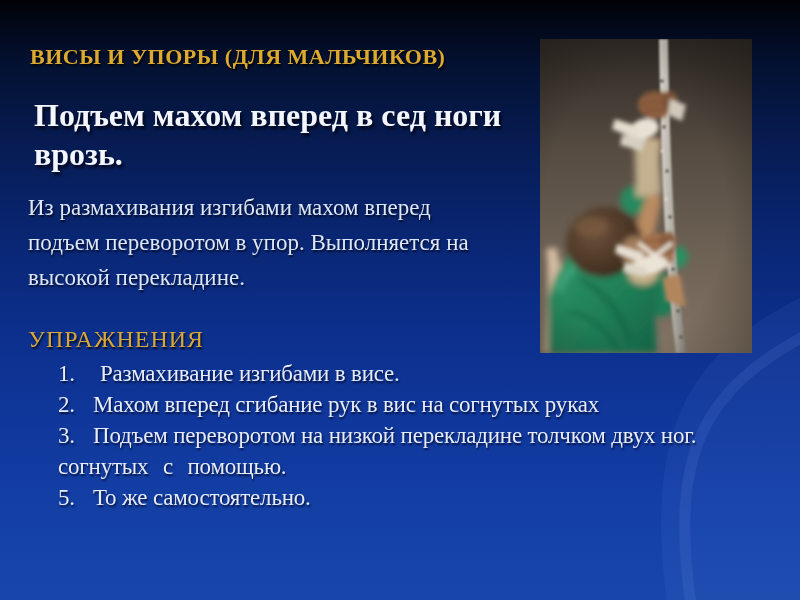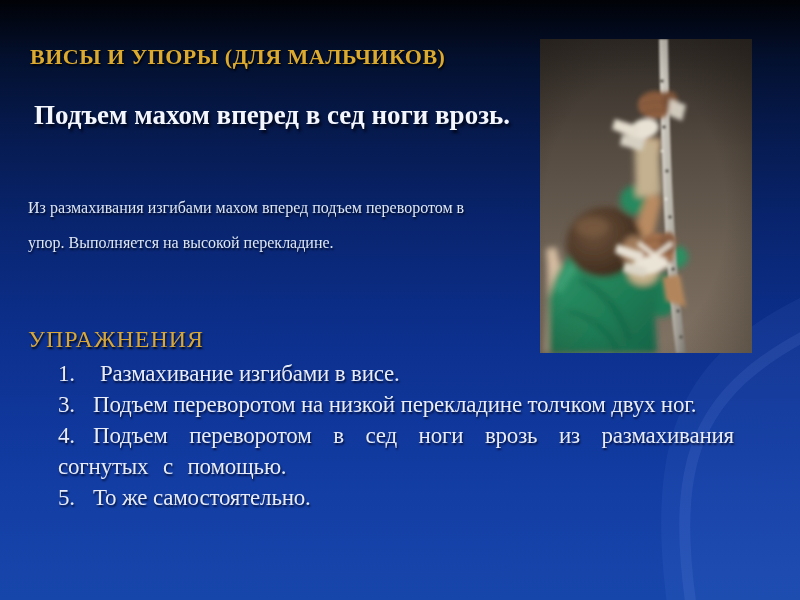--- a/index.html
+++ b/index.html
@@ -13,26 +13,26 @@
   }
   .decor{position:absolute;left:0;top:0;width:800px;height:600px;pointer-events:none;}
   .title{
     position:absolute;left:30px;top:44px;margin:0;
     font-size:22px;font-weight:bold;letter-spacing:.5px;
     color:#dcaa2e;text-shadow:1px 2px 2px rgba(0,0,0,.9);
     white-space:nowrap;
   }
   .subtitle{
     position:absolute;left:34px;top:96px;margin:0;width:492px;
-    font-size:27px;font-weight:bold;line-height:39px;
+    font-size:32px;font-weight:bold;line-height:39px;
     color:#f3f6fd;text-shadow:2px 3px 3px rgba(0,2,15,.8);
   }
   .description{
     position:absolute;left:28px;top:190px;margin:0;width:448px;
-    font-size:16px;line-height:35px;
+    font-size:23px;line-height:35px;
     color:#dde7f6;text-shadow:1px 2px 2px rgba(0,2,15,.75);
   }
   .ex-heading{
     position:absolute;left:28px;top:326px;
     font-size:24px;letter-spacing:1px;
     color:#d7a73a;text-shadow:1px 2px 2px rgba(0,0,0,.85);
     white-space:nowrap;
   }
   .ex-list{position:absolute;left:28px;top:358px;width:772px;}
   .ex-item{
@@ -67,27 +67,27 @@
   <p class="description">Из размахивания изгибами махом вперед подъем переворотом в упор. Выполняется на высокой перекладине.</p>
 
   <div class="ex-heading">УПРАЖНЕНИЯ</div>
 
   <div class="ex-list">
     <div class="ex-item">
       <div class="line1"><span class="num">1.</span><span class="txt">Размахивание изгибами в висе.</span></div>
       <div class="line2"></div>
     </div>
     <div class="ex-item">
+      <div class="line1"><span class="num">2.</span><span class="txt">Махом вперед сгибание рук в вис на согнутых руках</span></div>
     </div>
     <div class="ex-item">
       <div class="line1"><span class="num">3.</span><span class="txt">Подъем переворотом на низкой перекладине толчком двух ног.</span></div>
       <div class="line2"></div>
     </div>
     <div class="ex-item">
-      <div class="line1"><span class="num">4.</span><span class="txt">Подъем переворотом в сед ноги врозь из размахивания</span></div>
       <div class="line2">согнутых с помощью.</div>
     </div>
     <div class="ex-item">
       <div class="line1"><span class="num">5.</span><span class="txt">То же самостоятельно.</span></div>
       <div class="line2"></div>
     </div>
   </div>
 
   <div class="photo">
     <svg viewBox="0 0 212 314" width="212" height="314" aria-hidden="true">

